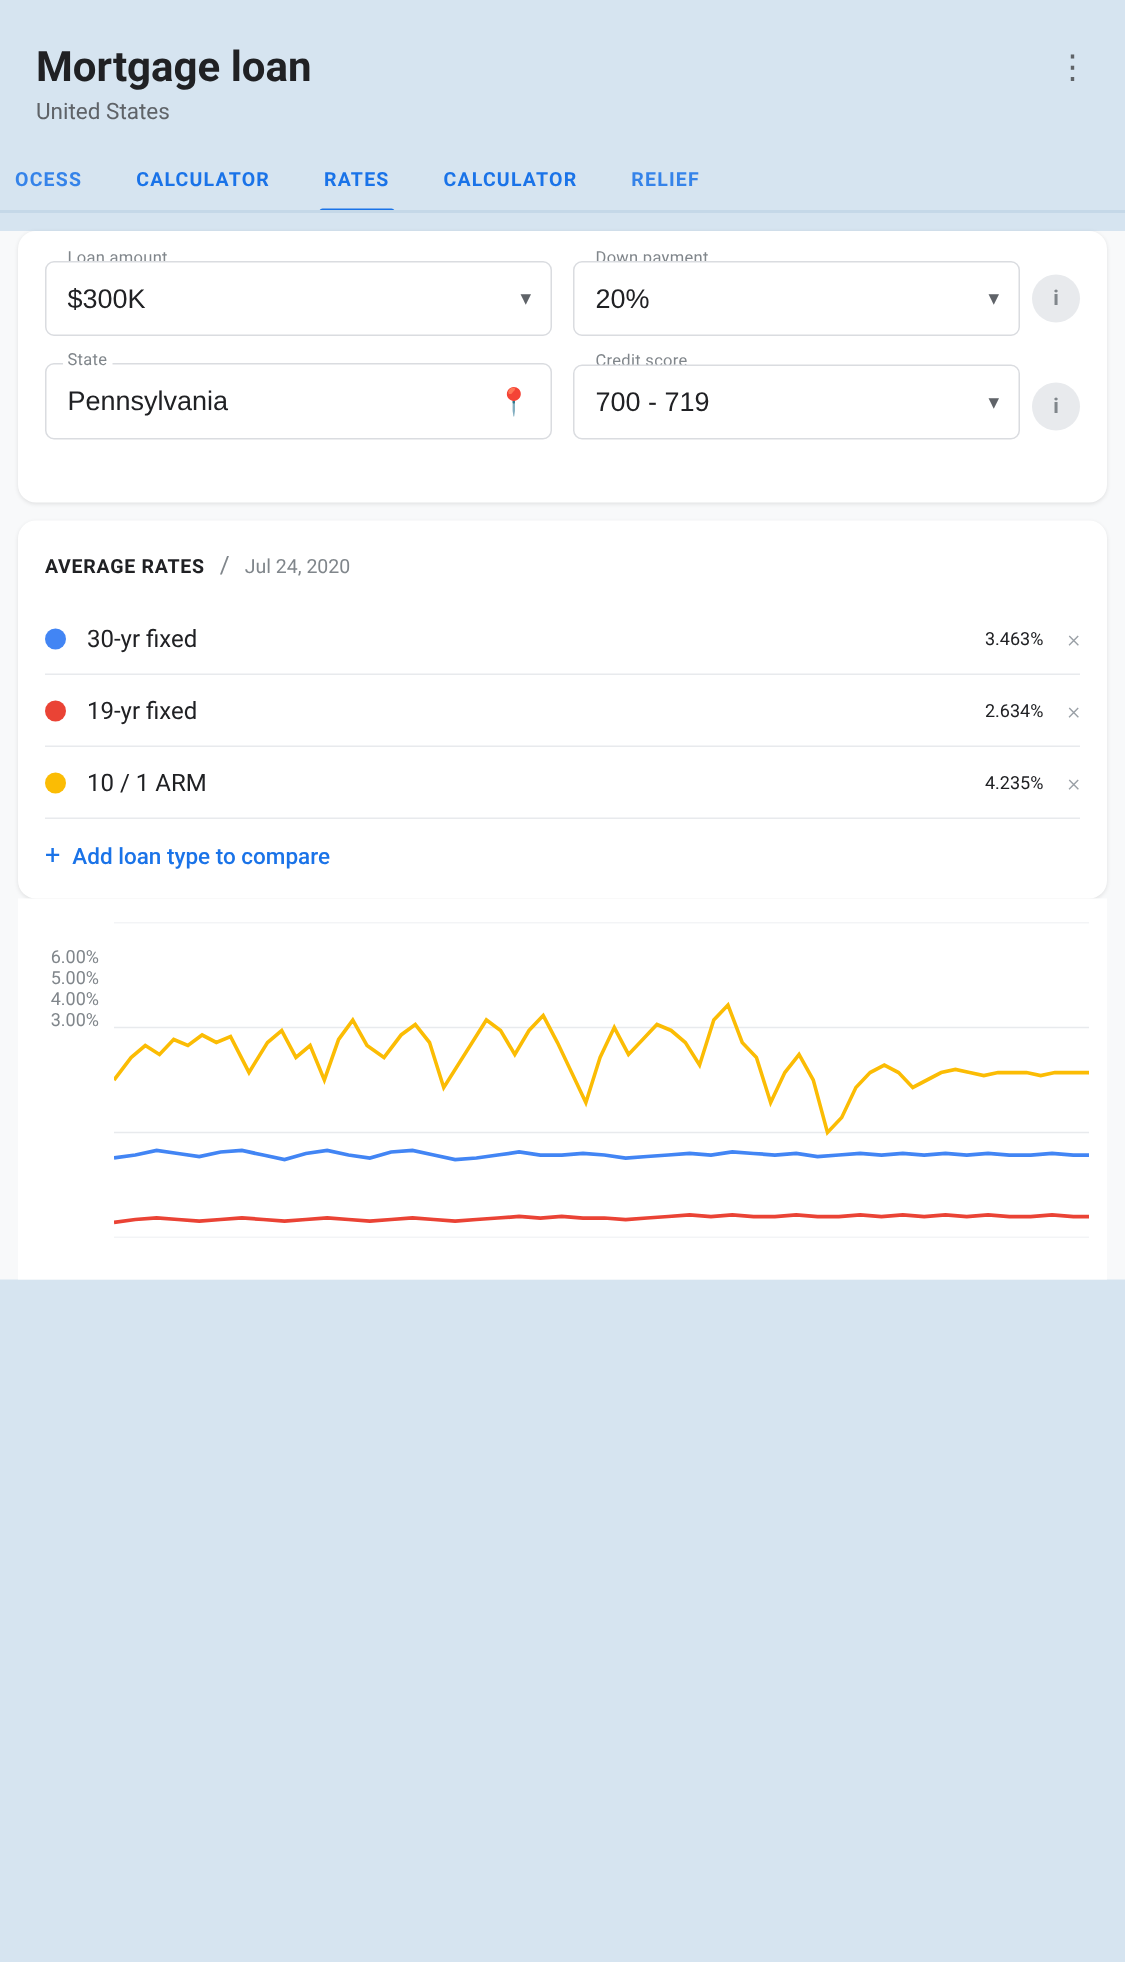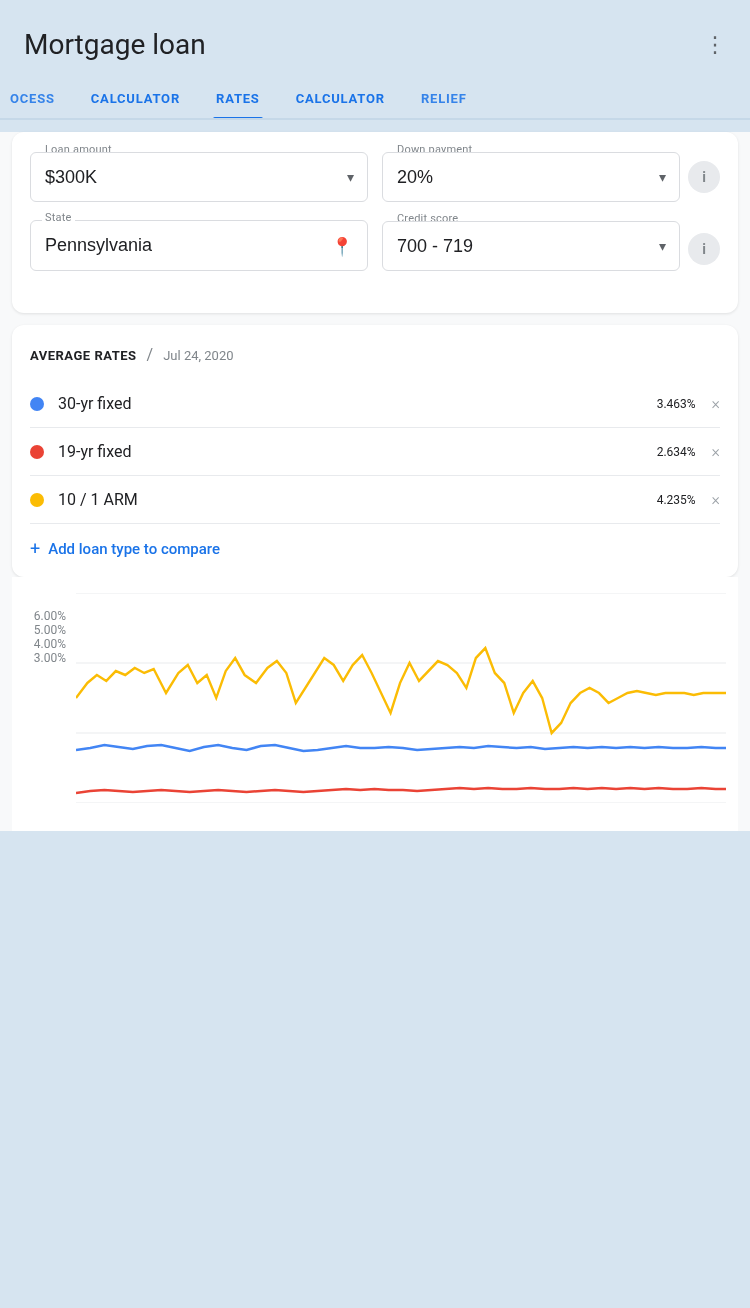--- a/index.html
+++ b/index.html
@@ -11,21 +11,21 @@
       overflow-x: hidden;
     }
 
     
     .header {
       background: #d6e4f0;
       padding: 28px 24px 0 24px;
     }
     .header-title {
       font-size: 28px;
-      font-weight: 400;
+      font-weight: 700;
       color: #202124;
       letter-spacing: 0;
     }
     .header-subtitle {
       font-size: 15px;
       color: #5f6368;
       margin-top: 4px;
     }
     .header-menu-icon {
       position: absolute;
@@ -284,20 +284,21 @@
       bottom: 20px;
     }
   </style>
 </head>
 <body>
 
 <div style="position:relative;">
 
   <div class="header">
     <h1 class="header-title">Mortgage loan</h1>
+    <div class="header-subtitle">United States</div>
     <div class="header-menu-icon">⋮</div>
   </div>
 
   <nav class="nav-tabs">
     <div class="nav-tab partial" style="padding-left:10px;">OCESS</div>
     <div class="nav-tab">CALCULATOR</div>
     <div class="nav-tab active">RATES</div>
     <div class="nav-tab">CALCULATOR</div>
     <div class="nav-tab partial">RELIEF</div>
   </nav>

